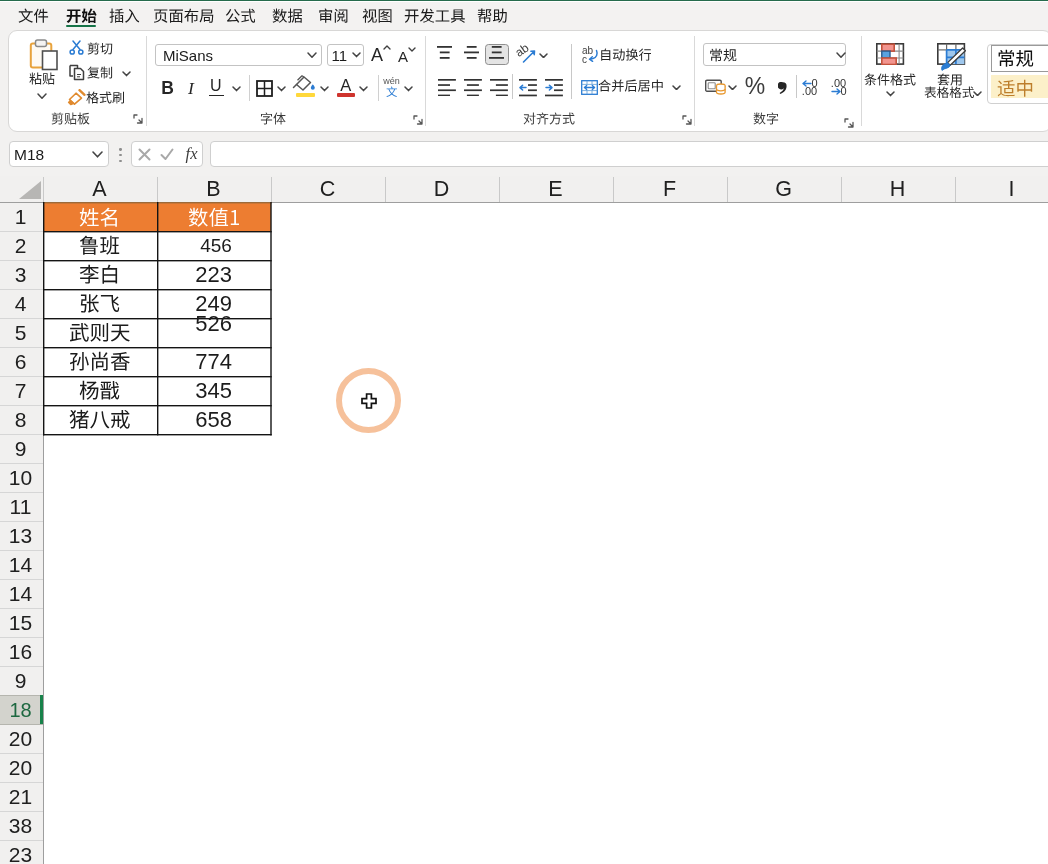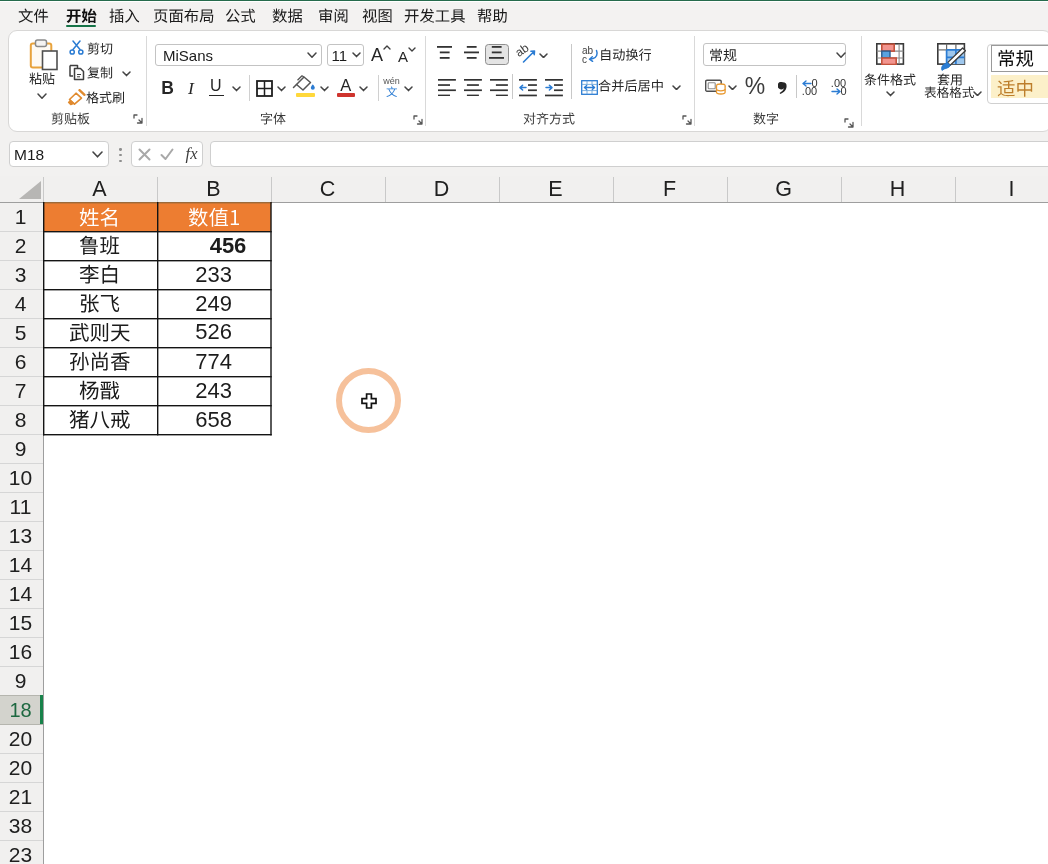--- a/index.html
+++ b/index.html
@@ -418,41 +418,41 @@
 </div>
 <div style="position:absolute;left:79.2px;top:206.6px;width:41px;height:21px;line-height:0"><svg width="41.0" height="21.3" viewBox="0 0 41.0 21.3">
         <path fill="#fff" d="M6.4 6.5C6.2 9 5.7 11.2 5 13C4.4 12.4 3.6 11.9 3 11.5C3.4 10 3.8 8.3 4.2 6.5ZM1.4 12.1C2.4 12.7 3.4 13.5 4.4 14.3C3.5 16.2 2.3 17.6 0.7 18.4C1.1 18.7 1.5 19.2 1.7 19.6C3.3 18.6 4.6 17.2 5.6 15.3C6.3 15.9 6.9 16.6 7.3 17.1L8.2 15.8C7.7 15.2 7 14.6 6.2 13.9C7.1 11.6 7.7 8.8 7.9 5.1L7 5L6.8 5H4.5C4.7 3.6 5 2.2 5.1 0.9L3.7 0.8C3.5 2.1 3.3 3.6 3 5H0.9V6.5H2.7C2.3 8.6 1.8 10.6 1.4 12.1ZM8.2 17.7V19.1H19.7V17.7H15V12.8H18.9V11.3H15V6.9H19.3V5.4H15V0.9H13.5V5.4H10.9C11.2 4.4 11.4 3.3 11.6 2.2L10.1 1.9C9.7 4.8 8.9 7.6 7.6 9.5C8 9.6 8.7 10 8.9 10.3C9.5 9.3 10 8.2 10.4 6.9H13.5V11.3H9.4V12.8H13.5V17.7Z M25.9 7.2C26.9 7.9 28.1 8.9 29 9.7C26.6 11 24 11.9 21.5 12.4C21.8 12.8 22.1 13.4 22.3 13.9C23.4 13.6 24.5 13.3 25.7 12.9V19.7H27.2V18.6H36.3V19.7H37.9V11.1H29.7C33.1 9.2 36.1 6.7 37.8 3.4L36.8 2.8L36.5 2.9H29.3C29.7 2.3 30.2 1.7 30.6 1.1L28.8 0.8C27.6 2.7 25.3 5 21.9 6.6C22.3 6.8 22.8 7.4 23 7.8C24.9 6.8 26.6 5.6 27.9 4.3H35.5C34.3 6.1 32.5 7.6 30.5 8.9C29.5 8.1 28.2 7.1 27.1 6.3ZM36.3 17.2H27.2V12.5H36.3Z"></path>
       </svg></div>
 <div style="position:absolute;left:187.5px;top:206.6px;width:52px;height:21px;line-height:0"><svg width="52.4" height="21.3" viewBox="0 0 52.4 21.3">
         <path fill="#fff" d="M9.1 1.2C8.7 2 8.1 3.2 7.5 3.9L8.5 4.4C9.1 3.8 9.8 2.7 10.4 1.8ZM1.8 1.8C2.3 2.6 2.9 3.8 3.1 4.5L4.2 4C4.1 3.2 3.5 2.1 2.9 1.3ZM8.4 12.7C7.9 13.8 7.3 14.7 6.5 15.5C5.7 15.1 4.9 14.7 4.2 14.3C4.4 13.9 4.8 13.3 5.1 12.7ZM2.3 14.9C3.3 15.3 4.4 15.8 5.4 16.3C4.1 17.3 2.5 17.9 0.8 18.3C1.1 18.6 1.4 19.1 1.6 19.5C3.5 19 5.2 18.2 6.7 17C7.4 17.4 8 17.8 8.4 18.2L9.4 17.2C9 16.8 8.4 16.5 7.7 16.1C8.8 14.9 9.6 13.5 10.1 11.7L9.3 11.4L9.1 11.4H5.7L6.2 10.4L4.8 10.1C4.6 10.5 4.4 11 4.2 11.4H1.4V12.7H3.6C3.2 13.5 2.7 14.3 2.3 14.9ZM5.3 0.8V4.6H1V5.9H4.8C3.8 7.2 2.2 8.5 0.8 9.1C1.1 9.4 1.5 9.9 1.6 10.3C2.9 9.6 4.2 8.5 5.3 7.3V9.8H6.7V7C7.7 7.7 8.9 8.7 9.5 9.1L10.3 8C9.8 7.7 8 6.5 7 5.9H10.9V4.6H6.7V0.8ZM12.9 1C12.4 4.6 11.5 8 9.9 10.2C10.2 10.4 10.8 10.9 11 11.1C11.6 10.4 12 9.5 12.4 8.5C12.9 10.5 13.5 12.3 14.2 14C13.1 15.9 11.5 17.4 9.2 18.5C9.5 18.8 10 19.4 10.1 19.7C12.2 18.6 13.8 17.2 15 15.4C16 17.1 17.3 18.5 18.9 19.5C19.1 19.1 19.6 18.6 19.9 18.3C18.2 17.4 16.9 15.9 15.8 14C16.9 11.9 17.6 9.3 18 6.2H19.4V4.8H13.6C13.9 3.6 14.1 2.4 14.3 1.2ZM16.6 6.2C16.3 8.6 15.8 10.6 15 12.4C14.2 10.5 13.7 8.4 13.3 6.2Z M32.8 0.8C32.7 1.4 32.6 2.2 32.5 2.9H27.2V4.3H32.3C32.1 5 32 5.6 31.9 6.2H28.3V17.8H26.4V19.1H40.1V17.8H38.3V6.2H33.3C33.4 5.6 33.6 5 33.7 4.3H39.5V2.9H34.1L34.4 0.9ZM29.7 17.8V16.1H36.9V17.8ZM29.7 10.3H36.9V12H29.7ZM29.7 9.1V7.4H36.9V9.1ZM29.7 13.1H36.9V14.9H29.7ZM25.9 0.8C24.8 4 23 7 21.2 9C21.4 9.4 21.9 10.2 22 10.5C22.6 9.9 23.2 9.1 23.8 8.3V19.7H25.2V6C26 4.5 26.7 2.9 27.3 1.3Z M42.8 18H51V16.5H48V3H46.6C45.8 3.5 44.8 3.8 43.5 4.1V5.3H46.2V16.5H42.8Z"></path>
       </svg></div>
 <div style="position:absolute;left:79.2px;top:235.0px;width:41px;height:21px;line-height:0"><svg width="41.0" height="21.3" viewBox="0 0 41.0 21.3">
         <path fill="#1c1c1c" d="M1.5 10.7V11.8H18.9V10.7ZM5.6 16.3H14.9V17.9H5.6ZM5.6 15.3V13.8H14.9V15.3ZM4.1 12.7V19.7H5.6V19H14.9V19.7H16.5V12.7ZM6.4 3.2H11.7C11.3 3.6 10.9 4.1 10.5 4.4H5.2C5.6 4 6 3.6 6.4 3.2ZM6.6 0.8C5.5 2.4 3.5 4.3 0.8 5.8C1.1 6 1.5 6.5 1.7 6.8C2.3 6.5 2.9 6.1 3.4 5.8V9.8H17.1V4.4H12.4C12.9 3.9 13.4 3.3 13.7 2.6L12.7 2L12.4 2.1H7.4C7.6 1.8 7.9 1.4 8.1 1.1ZM4.9 7.6H9.5V8.8H4.9ZM10.9 7.6H15.6V8.8H10.9ZM4.9 5.4H9.5V6.6H4.9ZM10.9 5.4H15.6V6.6H10.9Z M31.2 0.8V9.6C31.2 13.2 30.7 16.4 27.2 18.6C27.4 18.9 27.9 19.4 28.1 19.7C32 17.3 32.6 13.7 32.6 9.6V0.8ZM28.2 5.1C28.2 7.7 28.1 10.3 27.2 11.8L28.4 12.6C29.3 10.9 29.4 8 29.5 5.2ZM33.4 9.7V11.1H35.6V17.5H31.7V18.9H40.2V17.5H37.1V11.1H39.5V9.7H37.1V3.6H39.8V2.2H33V3.6H35.6V9.7ZM21.1 16.5 21.4 18C23.2 17.5 25.4 17 27.6 16.4L27.4 15L25.1 15.6V10.3H27.1V8.9H25.1V3.7H27.4V2.3H21.4V3.7H23.7V8.9H21.6V10.3H23.7V15.9Z"></path>
       </svg></div>
-<div style="position:absolute;left:228px;top:245.7px;transform:translate(-50%,-50%);font-family:'Liberation Sans',sans-serif;font-size:22px;font-weight:700;color:#1c1c1c;white-space:nowrap;">456</div>
+<div style="position:absolute;left:216px;top:245.7px;transform:translate(-50%,-50%);font-family:'Liberation Sans',sans-serif;font-size:19px;font-weight:400;color:#1c1c1c;white-space:nowrap;">456</div>
 <div style="position:absolute;left:79.2px;top:264.0px;width:41px;height:21px;line-height:0"><svg width="41.0" height="21.3" viewBox="0 0 41.0 21.3">
         <path fill="#1c1c1c" d="M9.4 0.8V3.1H1.2V4.5H7.7C5.9 6.3 3.2 7.9 0.7 8.8C1.1 9 1.5 9.6 1.7 10C4.5 8.9 7.5 6.9 9.4 4.6V9.1H11V4.6C12.9 6.8 15.9 8.8 18.7 9.8C19 9.4 19.4 8.9 19.8 8.6C17.2 7.8 14.5 6.3 12.7 4.5H19.4V3.1H11V0.8ZM9.4 12.4V13.5H1.1V14.9H9.4V17.9C9.4 18.1 9.3 18.2 9 18.2C8.6 18.2 7.3 18.2 5.9 18.2C6.2 18.6 6.5 19.2 6.6 19.6C8.3 19.6 9.3 19.6 10 19.4C10.7 19.1 10.9 18.7 10.9 17.9V14.9H19.4V13.5H10.9V13C12.8 12.3 14.6 11.3 16 10.2L15 9.4L14.7 9.5H4.7V10.8H12.8C11.8 11.4 10.6 12 9.4 12.4Z M29.6 0.7C29.4 1.7 28.9 3.1 28.5 4.1H23.5V19.7H25V18.2H36.5V19.6H38.1V4.1H30.2C30.6 3.2 31.1 2.1 31.5 1.1ZM25 16.6V11.8H36.5V16.6ZM25 10.3V5.7H36.5V10.3Z"></path>
       </svg></div>
-<div style="position:absolute;left:213.7px;top:274.7px;transform:translate(-50%,-50%);font-family:'Liberation Sans',sans-serif;font-size:22px;font-weight:400;color:#1c1c1c;white-space:nowrap;">233</div>
+<div style="position:absolute;left:213.7px;top:274.7px;transform:translate(-50%,-50%);font-family:'Liberation Sans',sans-serif;font-size:22px;font-weight:400;color:#1c1c1c;white-space:nowrap;">223</div>
 <div style="position:absolute;left:79.2px;top:293.0px;width:41px;height:21px;line-height:0"><svg width="41.0" height="21.3" viewBox="0 0 41.0 21.3">
         <path fill="#1c1c1c" d="M17.3 1.7C16.2 3.9 14.3 5.8 12.3 7.1C12.6 7.3 13.2 7.9 13.4 8.1C15.5 6.7 17.5 4.5 18.8 2.2ZM2.4 6.2C2.3 8.2 2.1 10.8 1.8 12.4H5.9C5.7 16.1 5.5 17.6 5.1 18C4.9 18.2 4.7 18.2 4.3 18.2C4 18.2 3 18.2 1.9 18.1C2.2 18.5 2.4 19.1 2.4 19.5C3.4 19.5 4.4 19.5 5 19.5C5.6 19.4 6 19.3 6.4 18.9C7 18.3 7.2 16.5 7.5 11.7C7.5 11.5 7.5 11 7.5 11H3.4C3.5 10 3.6 8.8 3.7 7.7H7.4V1.6H1.9V3H5.9V6.2ZM9.7 19.8C10 19.5 10.6 19.2 14.7 17.5C14.7 17.2 14.6 16.5 14.6 16.1L11.5 17.3V10.2H13.5C14.5 14.2 16.2 17.6 18.9 19.4C19.1 19 19.6 18.4 19.9 18.1C17.5 16.7 15.8 13.7 15 10.2H19.6V8.8H11.5V1.2H10V8.8H7.7V10.2H10V17.1C10 17.9 9.4 18.3 9.1 18.5C9.3 18.8 9.6 19.4 9.7 19.8Z M38.2 3.6C37.2 4.8 35.6 6.4 34.2 7.5C34.1 5.9 34 4 34 2H21.9V3.6H32.5C32.7 13.2 33.7 19.1 38 19.1C39.5 19.1 40 18.1 40.2 14.8C39.8 14.7 39.4 14.3 39 13.9C38.9 16.2 38.7 17.5 38.1 17.5C35.9 17.5 34.8 14.5 34.3 9.6C36.1 10.6 38 11.8 39 12.8L39.8 11.5C38.8 10.6 36.8 9.4 35.1 8.5C36.6 7.3 38.3 5.7 39.6 4.3Z"></path>
       </svg></div>
 <div style="position:absolute;left:213.7px;top:303.7px;transform:translate(-50%,-50%);font-family:'Liberation Sans',sans-serif;font-size:22px;font-weight:400;color:#1c1c1c;white-space:nowrap;">249</div>
 <div style="position:absolute;left:69.0px;top:322.0px;width:62px;height:21px;line-height:0"><svg width="61.5" height="21.3" viewBox="0 0 61.5 21.3">
         <path fill="#1c1c1c" d="M14.8 2C15.9 2.9 17.2 4.2 17.9 5L19 4.1C18.3 3.3 17 2 15.9 1.2ZM2.8 2V3.4H10.6V2ZM12.2 0.9C12.2 2.6 12.3 4.2 12.4 5.8H1.1V7.3H12.5C13 14.4 14.4 19.7 17.4 19.7C19 19.7 19.5 18.7 19.8 15.1C19.4 15 18.8 14.6 18.5 14.3C18.4 17.1 18.1 18.2 17.6 18.2C15.7 18.2 14.4 13.7 14 7.3H19.4V5.8H13.9C13.8 4.3 13.8 2.6 13.8 0.9ZM2.7 9.5V17.6L0.9 17.9L1.3 19.4C4.2 18.9 8.4 18.1 12.3 17.3L12.2 15.9L8.1 16.6V12.2H11.6V10.8H8.1V8H6.6V16.9L4.2 17.3V9.5Z M27.1 15.7C28.4 16.7 30 18.2 30.8 19.2L31.8 18C31 17.2 29.3 15.7 28.1 14.7ZM22.6 1.9V14.4H24V3.3H30V14.3H31.5V1.9ZM37.6 1V17.5C37.6 17.9 37.4 18 37 18C36.7 18 35.4 18.1 33.9 18C34.2 18.4 34.4 19.1 34.5 19.6C36.4 19.6 37.5 19.5 38.2 19.3C38.8 19 39.1 18.6 39.1 17.5V1ZM33.8 2.7V14.9H35.2V2.7ZM26.2 4.7V10.5C26.2 13.3 25.7 16.4 21.4 18.6C21.7 18.8 22.2 19.4 22.4 19.7C27 17.5 27.7 13.7 27.7 10.6V4.7Z M42.4 8.7V10.3H49.9C49.2 13.2 47.1 16.2 41.9 18.3C42.2 18.7 42.7 19.3 42.9 19.6C48.1 17.5 50.3 14.5 51.3 11.4C52.9 15.4 55.7 18.3 59.8 19.6C60 19.2 60.5 18.6 60.8 18.2C56.6 17 53.8 14.2 52.4 10.3H60.2V8.7H51.8C51.9 7.9 51.9 7.1 51.9 6.4V4H59.3V2.4H43.1V4H50.3V6.4C50.3 7.1 50.3 7.9 50.2 8.7Z"></path>
       </svg></div>
-<div style="position:absolute;left:213.7px;top:332px;transform:translate(-50%,-50%);font-family:'Liberation Sans',sans-serif;font-size:22px;font-weight:400;color:#1c1c1c;white-space:nowrap;">526</div>
+<div style="position:absolute;left:213.7px;top:324px;transform:translate(-50%,-50%);font-family:'Liberation Sans',sans-serif;font-size:22px;font-weight:400;color:#1c1c1c;white-space:nowrap;">526</div>
 <div style="position:absolute;left:69.0px;top:351.0px;width:62px;height:21px;line-height:0"><svg width="61.5" height="21.3" viewBox="0 0 61.5 21.3">
         <path fill="#1c1c1c" d="M15.9 6C17 8.6 18 12.1 18.3 14.4L19.8 14C19.4 11.7 18.4 8.2 17.3 5.5ZM13.2 0.9V17.7C13.2 18 13.1 18.1 12.8 18.1C12.4 18.1 11.4 18.1 10.3 18.1C10.5 18.5 10.7 19.2 10.8 19.6C12.3 19.6 13.3 19.5 13.9 19.3C14.5 19.1 14.7 18.6 14.7 17.7V0.9ZM10.3 5.7C9.8 8.8 8.9 12 7.7 14C8.1 14.2 8.8 14.5 9.1 14.7C10.2 12.6 11.2 9.2 11.8 6ZM0.9 11.7 1.2 13.3 3.9 12.2V18C3.9 18.2 3.8 18.3 3.5 18.3C3.3 18.3 2.5 18.3 1.8 18.3C2 18.7 2.2 19.2 2.3 19.6C3.4 19.6 4.1 19.6 4.6 19.4C5.2 19.1 5.3 18.8 5.3 18V11.6L8 10.5L7.7 9.1L5.3 10.1V7.4C6.5 6.1 7.9 4.3 8.9 2.7L7.9 2L7.6 2.1H1.3V3.5H6.6C5.9 4.8 4.8 6.2 3.9 7.2V10.6C2.7 11.1 1.7 11.5 0.9 11.7Z M23 2C24.1 3.3 25.2 5.1 25.7 6.2L27.1 5.5C26.6 4.4 25.5 2.7 24.4 1.5ZM37 1.3C36.3 2.7 35.1 4.6 34.2 5.7L35.5 6.2C36.4 5.1 37.6 3.4 38.5 1.9ZM23 6.8V19.7H24.5V8.3H37.1V17.7C37.1 18 37 18.1 36.7 18.1C36.3 18.2 35.1 18.2 33.9 18.1C34.1 18.6 34.3 19.2 34.4 19.6C36 19.6 37.1 19.6 37.8 19.4C38.4 19.1 38.6 18.6 38.6 17.8V6.8H31.5V0.8H29.9V6.8ZM28.4 11.6H33.1V14.8H28.4ZM27 10.3V17.5H28.4V16.2H34.5V10.3Z M46.7 15.8H56V17.7H46.7ZM46.7 14.6V12.8H56V14.6ZM45.2 11.6V19.7H46.7V18.9H56V19.6H57.6V11.6ZM56.9 1C54 1.8 48.5 2.3 43.8 2.5C44 2.9 44.2 3.4 44.2 3.8C46.2 3.8 48.3 3.6 50.4 3.4V5.5H42.2V6.9H48.8C47 8.9 44.3 10.6 41.8 11.5C42.1 11.8 42.6 12.3 42.8 12.7C45.5 11.6 48.5 9.4 50.4 7V11H52V7C54 9.3 57.1 11.4 59.8 12.5C60 12.1 60.4 11.5 60.8 11.2C58.3 10.4 55.6 8.7 53.7 6.9H60.4V5.5H52V3.2C54.3 3 56.4 2.6 58.1 2.2Z"></path>
       </svg></div>
 <div style="position:absolute;left:213.7px;top:361.7px;transform:translate(-50%,-50%);font-family:'Liberation Sans',sans-serif;font-size:22px;font-weight:400;color:#1c1c1c;white-space:nowrap;">774</div>
 <div style="position:absolute;left:79.2px;top:380.0px;width:41px;height:21px;line-height:0"><svg width="41.0" height="21.3" viewBox="0 0 41.0 21.3">
         <path fill="#1c1c1c" d="M3.7 0.8V4.8H1V6.2H3.6C3 9 1.8 12.3 0.7 14C0.9 14.4 1.3 15 1.5 15.5C2.3 14.2 3.1 12.1 3.7 9.9V19.7H5.2V8.6C5.8 9.7 6.5 11 6.7 11.7L7.7 10.6C7.3 10 5.7 7.4 5.2 6.6V6.2H7.6V4.8H5.2V0.8ZM8.5 9.1C8.7 9 9.3 8.9 10.3 8.9H11.3C10.4 11.2 8.8 13.1 6.8 14.3C7.2 14.6 7.8 15 8 15.3C10 13.8 11.8 11.6 12.8 8.9H15C13.6 13.3 11.2 16.7 7.6 18.8C7.9 19 8.5 19.4 8.8 19.7C12.4 17.4 14.9 13.8 16.4 8.9H17.8C17.4 14.9 17 17.2 16.4 17.8C16.2 18.1 16 18.1 15.7 18.1C15.3 18.1 14.6 18.1 13.7 18C14 18.4 14.1 19 14.1 19.5C15 19.5 15.8 19.5 16.3 19.5C16.9 19.4 17.3 19.2 17.7 18.8C18.5 17.9 18.9 15.4 19.4 8.2C19.4 8 19.4 7.4 19.4 7.4H11.3C13.3 6.1 15.4 4.4 17.6 2.5L16.5 1.6L16.1 1.8H7.8V3.2H14.5C12.7 4.8 10.7 6.2 10 6.6C9.2 7.2 8.4 7.6 7.9 7.7C8.1 8.1 8.4 8.8 8.5 9.1Z M36.2 2.3C37 3.2 37.9 4.6 38.3 5.5L39.4 4.8C39 3.9 38.1 2.6 37.2 1.7ZM30.8 3.8C30.4 4.9 29.9 6.6 29.4 7.5L30.6 7.8C31 6.9 31.6 5.4 32 4.1ZM21.7 4.3C22.3 5.4 22.8 6.9 23 7.9L24.2 7.5C24 6.5 23.5 5 22.9 3.9ZM33.8 0.9C33.8 3 33.9 4.9 34.1 6.7L32.1 7L32.2 8.4L34.2 8.1C34.4 10.8 34.7 13.1 35.2 15C34.2 16.3 32.9 17.3 31.6 18C32 18.3 32.5 18.7 32.7 19.1C33.8 18.5 34.8 17.6 35.7 16.6C36.3 18.5 37.2 19.6 38.4 19.6C39.2 19.6 39.9 18.7 40.3 15.6C40 15.5 39.5 15.1 39.2 14.8C39.1 16.7 38.8 17.8 38.4 17.8C37.8 17.8 37.2 16.8 36.8 15.2C38 13.5 39 11.5 39.6 9.4L38.4 8.8C37.9 10.4 37.2 12 36.3 13.4C36 11.8 35.8 10 35.6 8L39.9 7.4L39.7 6L35.5 6.6C35.3 4.8 35.3 2.9 35.2 0.9ZM21.4 8.6V9.9H32.3V8.6H28.9V3H31.9V1.7H21.9V3H24.7V8.6ZM26 3H27.6V8.6H26ZM24.1 15.4H29.7V17.3H24.1ZM24.1 14.2V12.5H29.7V14.2ZM22.6 11.2V19.5H24.1V18.4H29.7V19.4H31.2V11.2Z"></path>
       </svg></div>
-<div style="position:absolute;left:213.7px;top:390.7px;transform:translate(-50%,-50%);font-family:'Liberation Sans',sans-serif;font-size:22px;font-weight:400;color:#1c1c1c;white-space:nowrap;">243</div>
+<div style="position:absolute;left:213.7px;top:390.7px;transform:translate(-50%,-50%);font-family:'Liberation Sans',sans-serif;font-size:22px;font-weight:400;color:#1c1c1c;white-space:nowrap;">345</div>
 <div style="position:absolute;left:69.0px;top:409.0px;width:62px;height:21px;line-height:0"><svg width="61.5" height="21.3" viewBox="0 0 61.5 21.3">
         <path fill="#1c1c1c" d="M5.9 1.1C5.6 1.8 5.1 2.5 4.5 3.2C4 2.5 3.3 1.7 2.5 1L1.4 1.8C2.3 2.6 3 3.5 3.5 4.3C2.6 5.3 1.5 6.2 0.6 6.8C0.9 7.1 1.3 7.8 1.5 8.2C2.4 7.5 3.3 6.7 4.2 5.7C4.5 6.6 4.8 7.5 4.9 8.4C4 10.4 2.2 12.4 0.7 13.4C1 13.7 1.4 14.3 1.6 14.7C2.8 13.8 4.1 12.3 5.1 10.8L5.1 11.8C5.1 14.4 4.9 17 4.4 17.6C4.2 17.8 4 17.9 3.7 18C3.3 18 2.5 18 1.6 18C1.8 18.4 2 19 2 19.5C2.9 19.5 3.7 19.5 4.4 19.4C4.9 19.3 5.3 19.1 5.5 18.7C6.3 17.7 6.5 15.1 6.6 12.4C6.9 12.7 7.3 13.3 7.5 13.6C8.3 13.1 9.1 12.7 9.9 12.2V19.7H11.3V18.9H16.9V19.7H18.3V10.4H12.3C13.1 9.8 13.8 9.1 14.6 8.4H19.7V7H15.9C17.2 5.5 18.4 3.9 19.4 2.1L18 1.6C17.5 2.4 17 3.3 16.4 4.1V3.1H13.1V0.8H11.6V3.1H8.1V4.5H11.6V7H7.1V8.4H12.5C10.7 9.9 8.7 11.3 6.6 12.3V11.8C6.6 9.2 6.4 6.8 5.2 4.6C6 3.6 6.6 2.7 7.1 1.9ZM13.1 4.5H16.1C15.4 5.4 14.7 6.2 13.9 7H13.1ZM11.3 15.2H16.9V17.6H11.3ZM11.3 14V11.7H16.9V14Z M26.8 2.8C26.3 8.5 25.4 14.9 21.2 18.4C21.5 18.7 22 19.3 22.3 19.6C26.8 15.8 27.9 9 28.4 3ZM34 2.3 32.5 2.4C32.7 4.1 33.2 14.8 39.1 19.6C39.4 19.2 39.9 18.8 40.4 18.5C34.6 14 34.1 3.8 34 2.3Z M42.3 4.1V5.6H52.7C52.9 9.2 53.4 12.5 54.2 15C53.1 16.4 51.9 17.7 50.4 18.6C50.7 18.9 51.3 19.4 51.5 19.7C52.7 18.8 53.8 17.8 54.8 16.6C55.7 18.6 56.8 19.7 58.4 19.7C59.9 19.7 60.5 18.7 60.8 15.1C60.4 15 59.8 14.7 59.5 14.3C59.3 17.1 59.1 18.2 58.5 18.2C57.5 18.2 56.6 17.1 55.9 15.2C57.3 13 58.5 10.5 59.3 7.6L57.9 7.3C57.3 9.5 56.4 11.6 55.3 13.4C54.8 11.3 54.4 8.6 54.2 5.6H60.3V4.1H58.8L59.6 3.3C58.9 2.6 57.5 1.6 56.3 0.9L55.3 1.8C56.4 2.4 57.6 3.4 58.3 4.1H54.2C54.1 3.1 54.1 2 54.1 0.9H52.6C52.6 2 52.6 3 52.6 4.1ZM44.6 6.6V10.6H42.3V12.1H44.6C44.5 14.1 44 16.5 42.1 18.2C42.4 18.4 43 18.9 43.2 19.1C45.4 17.2 45.9 14.5 46 12.1H48.6V18H50.1V12.1H52.4V10.6H50.1V6.6H48.6V10.6H46V6.6Z"></path>
       </svg></div>
 <div style="position:absolute;left:213.7px;top:419.7px;transform:translate(-50%,-50%);font-family:'Liberation Sans',sans-serif;font-size:22px;font-weight:400;color:#1c1c1c;white-space:nowrap;">658</div>
 <div style="position:absolute;left:335.5px;top:367.5px;width:65px;height:65px;border:6.5px solid #f6c19b;border-radius:50%"></div>
 <div style="position:absolute;left:360.5px;top:392.8px;width:16px;height:16px;line-height:0"><svg width="16" height="16" viewBox="0 0 16 16">
         <path d="M5.6 1 H10.4 V5.6 H15 V10.4 H10.4 V15 H5.6 V10.4 H1 V5.6 H5.6 Z" fill="#fff" stroke="#111" stroke-width="1.7" stroke-linejoin="miter"></path>
       </svg></div>
 </div>
 </body></html>

